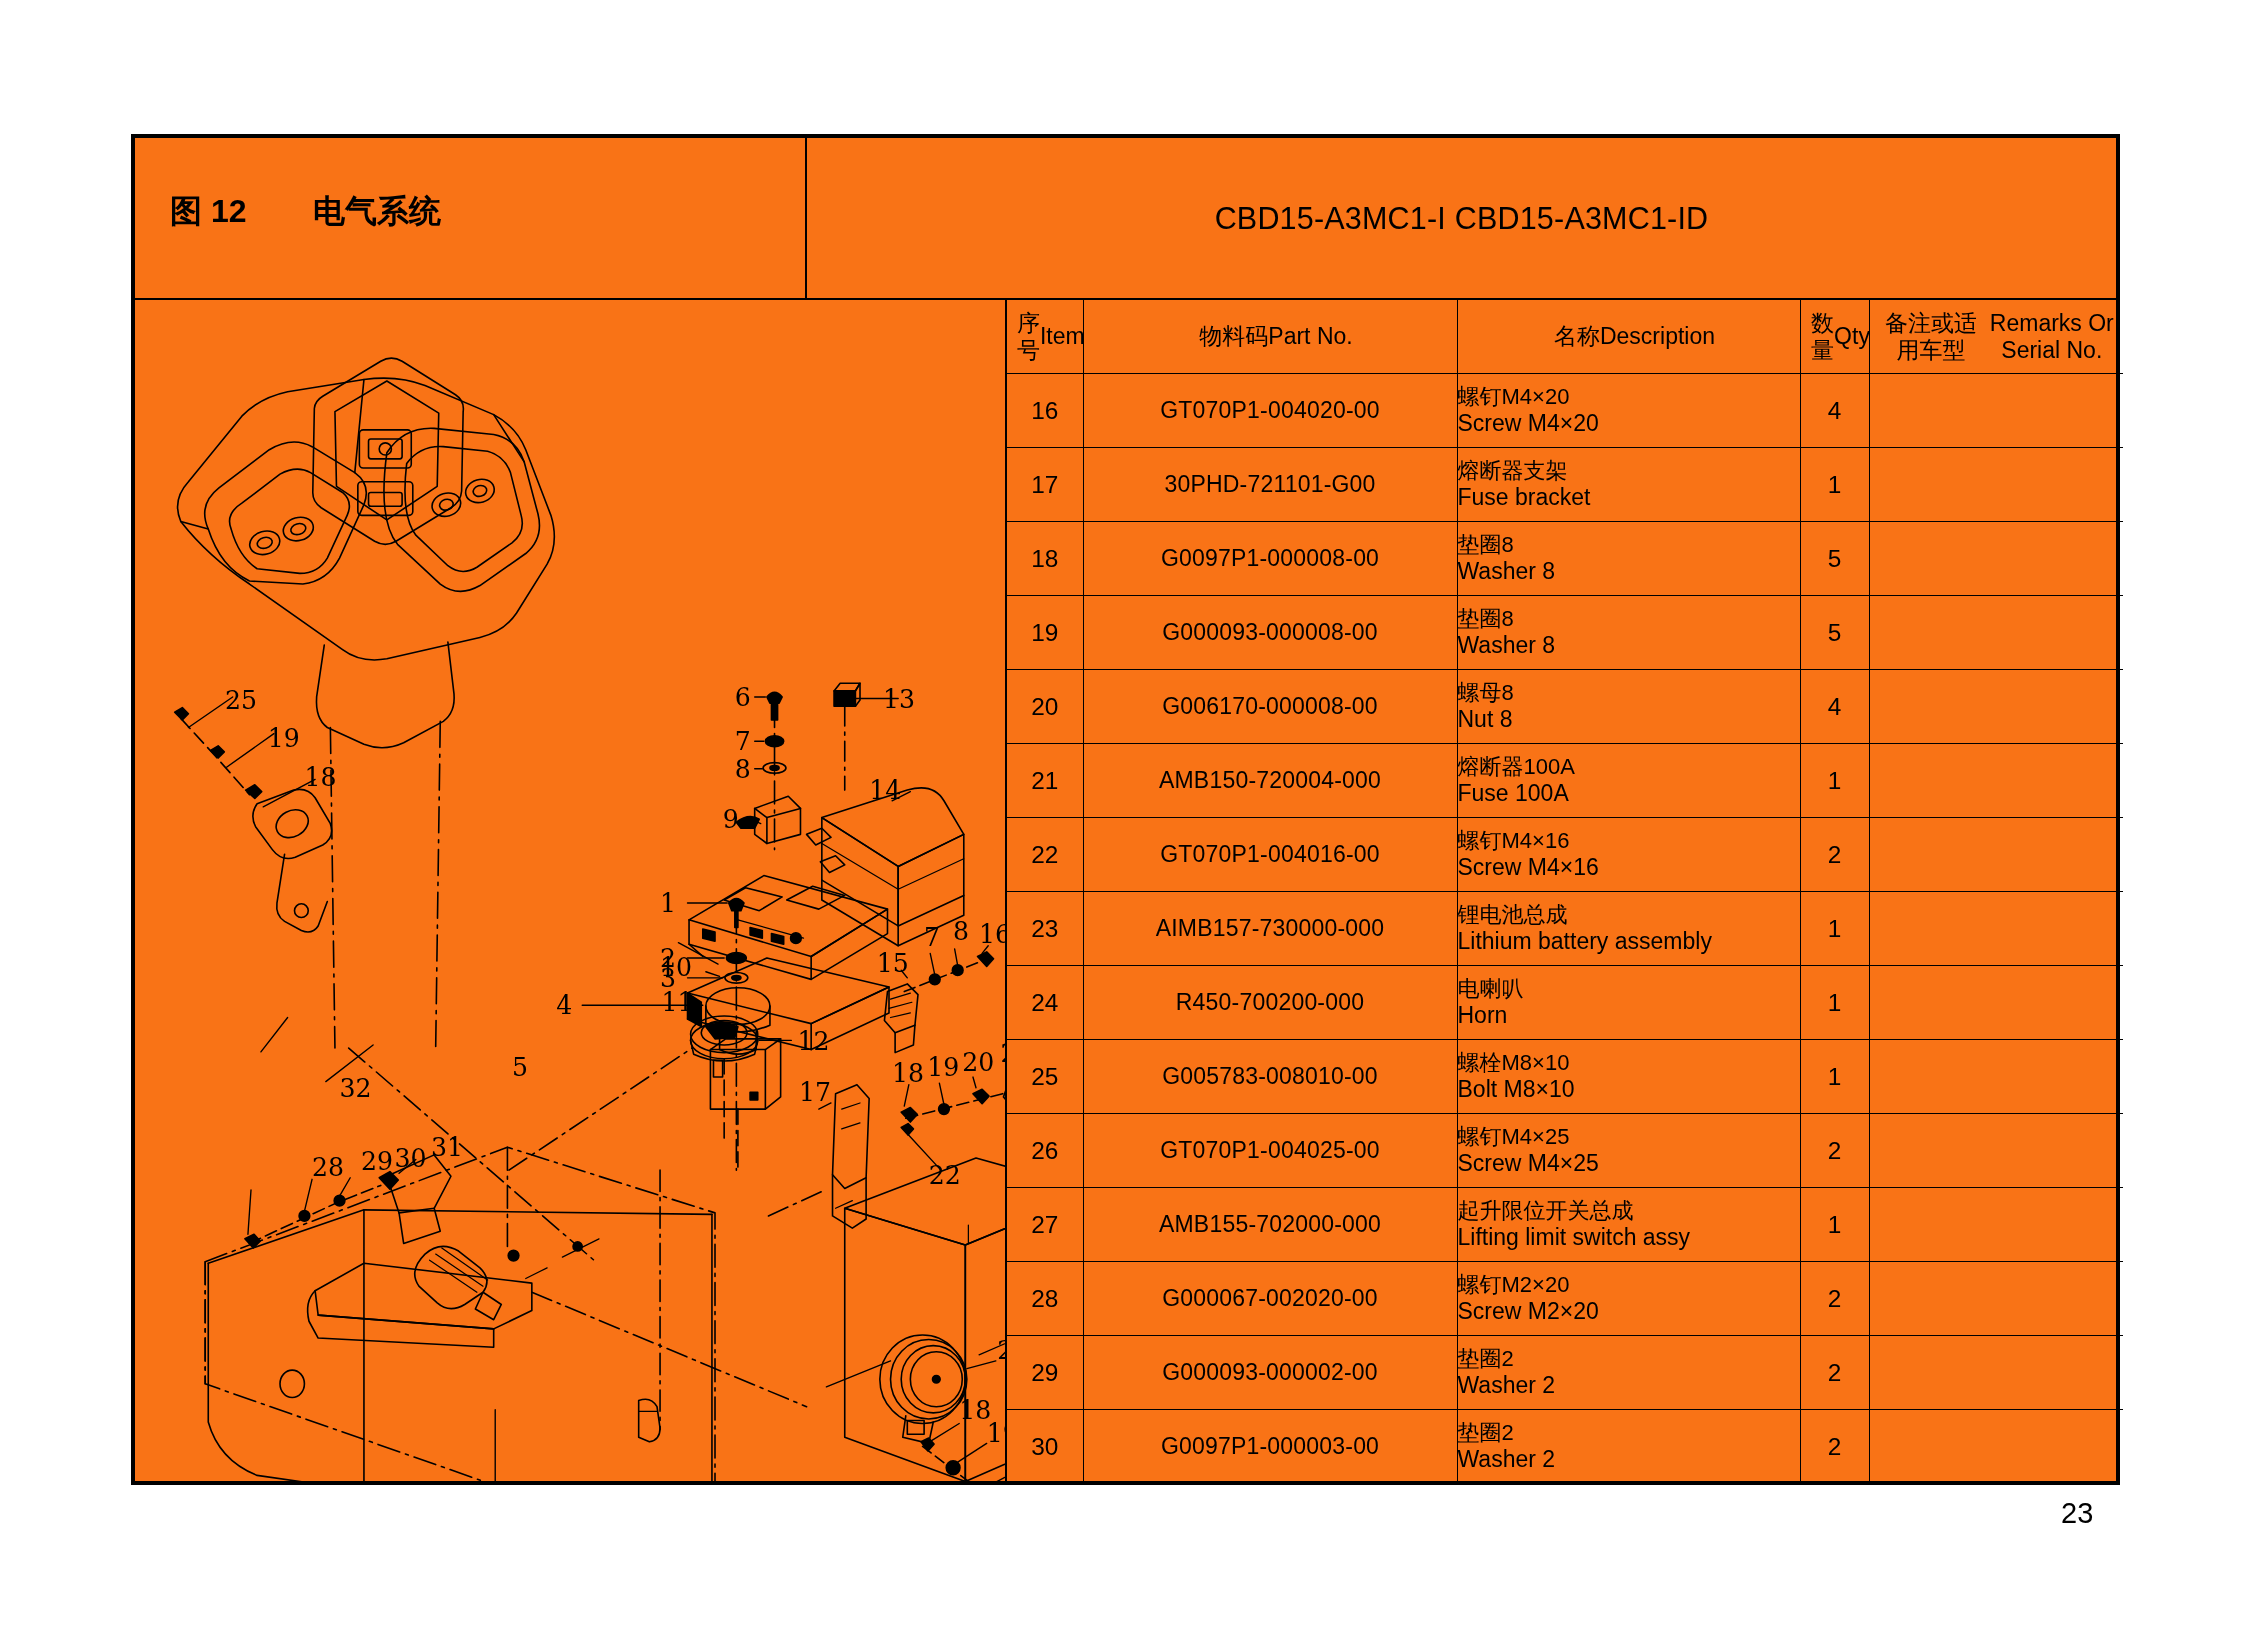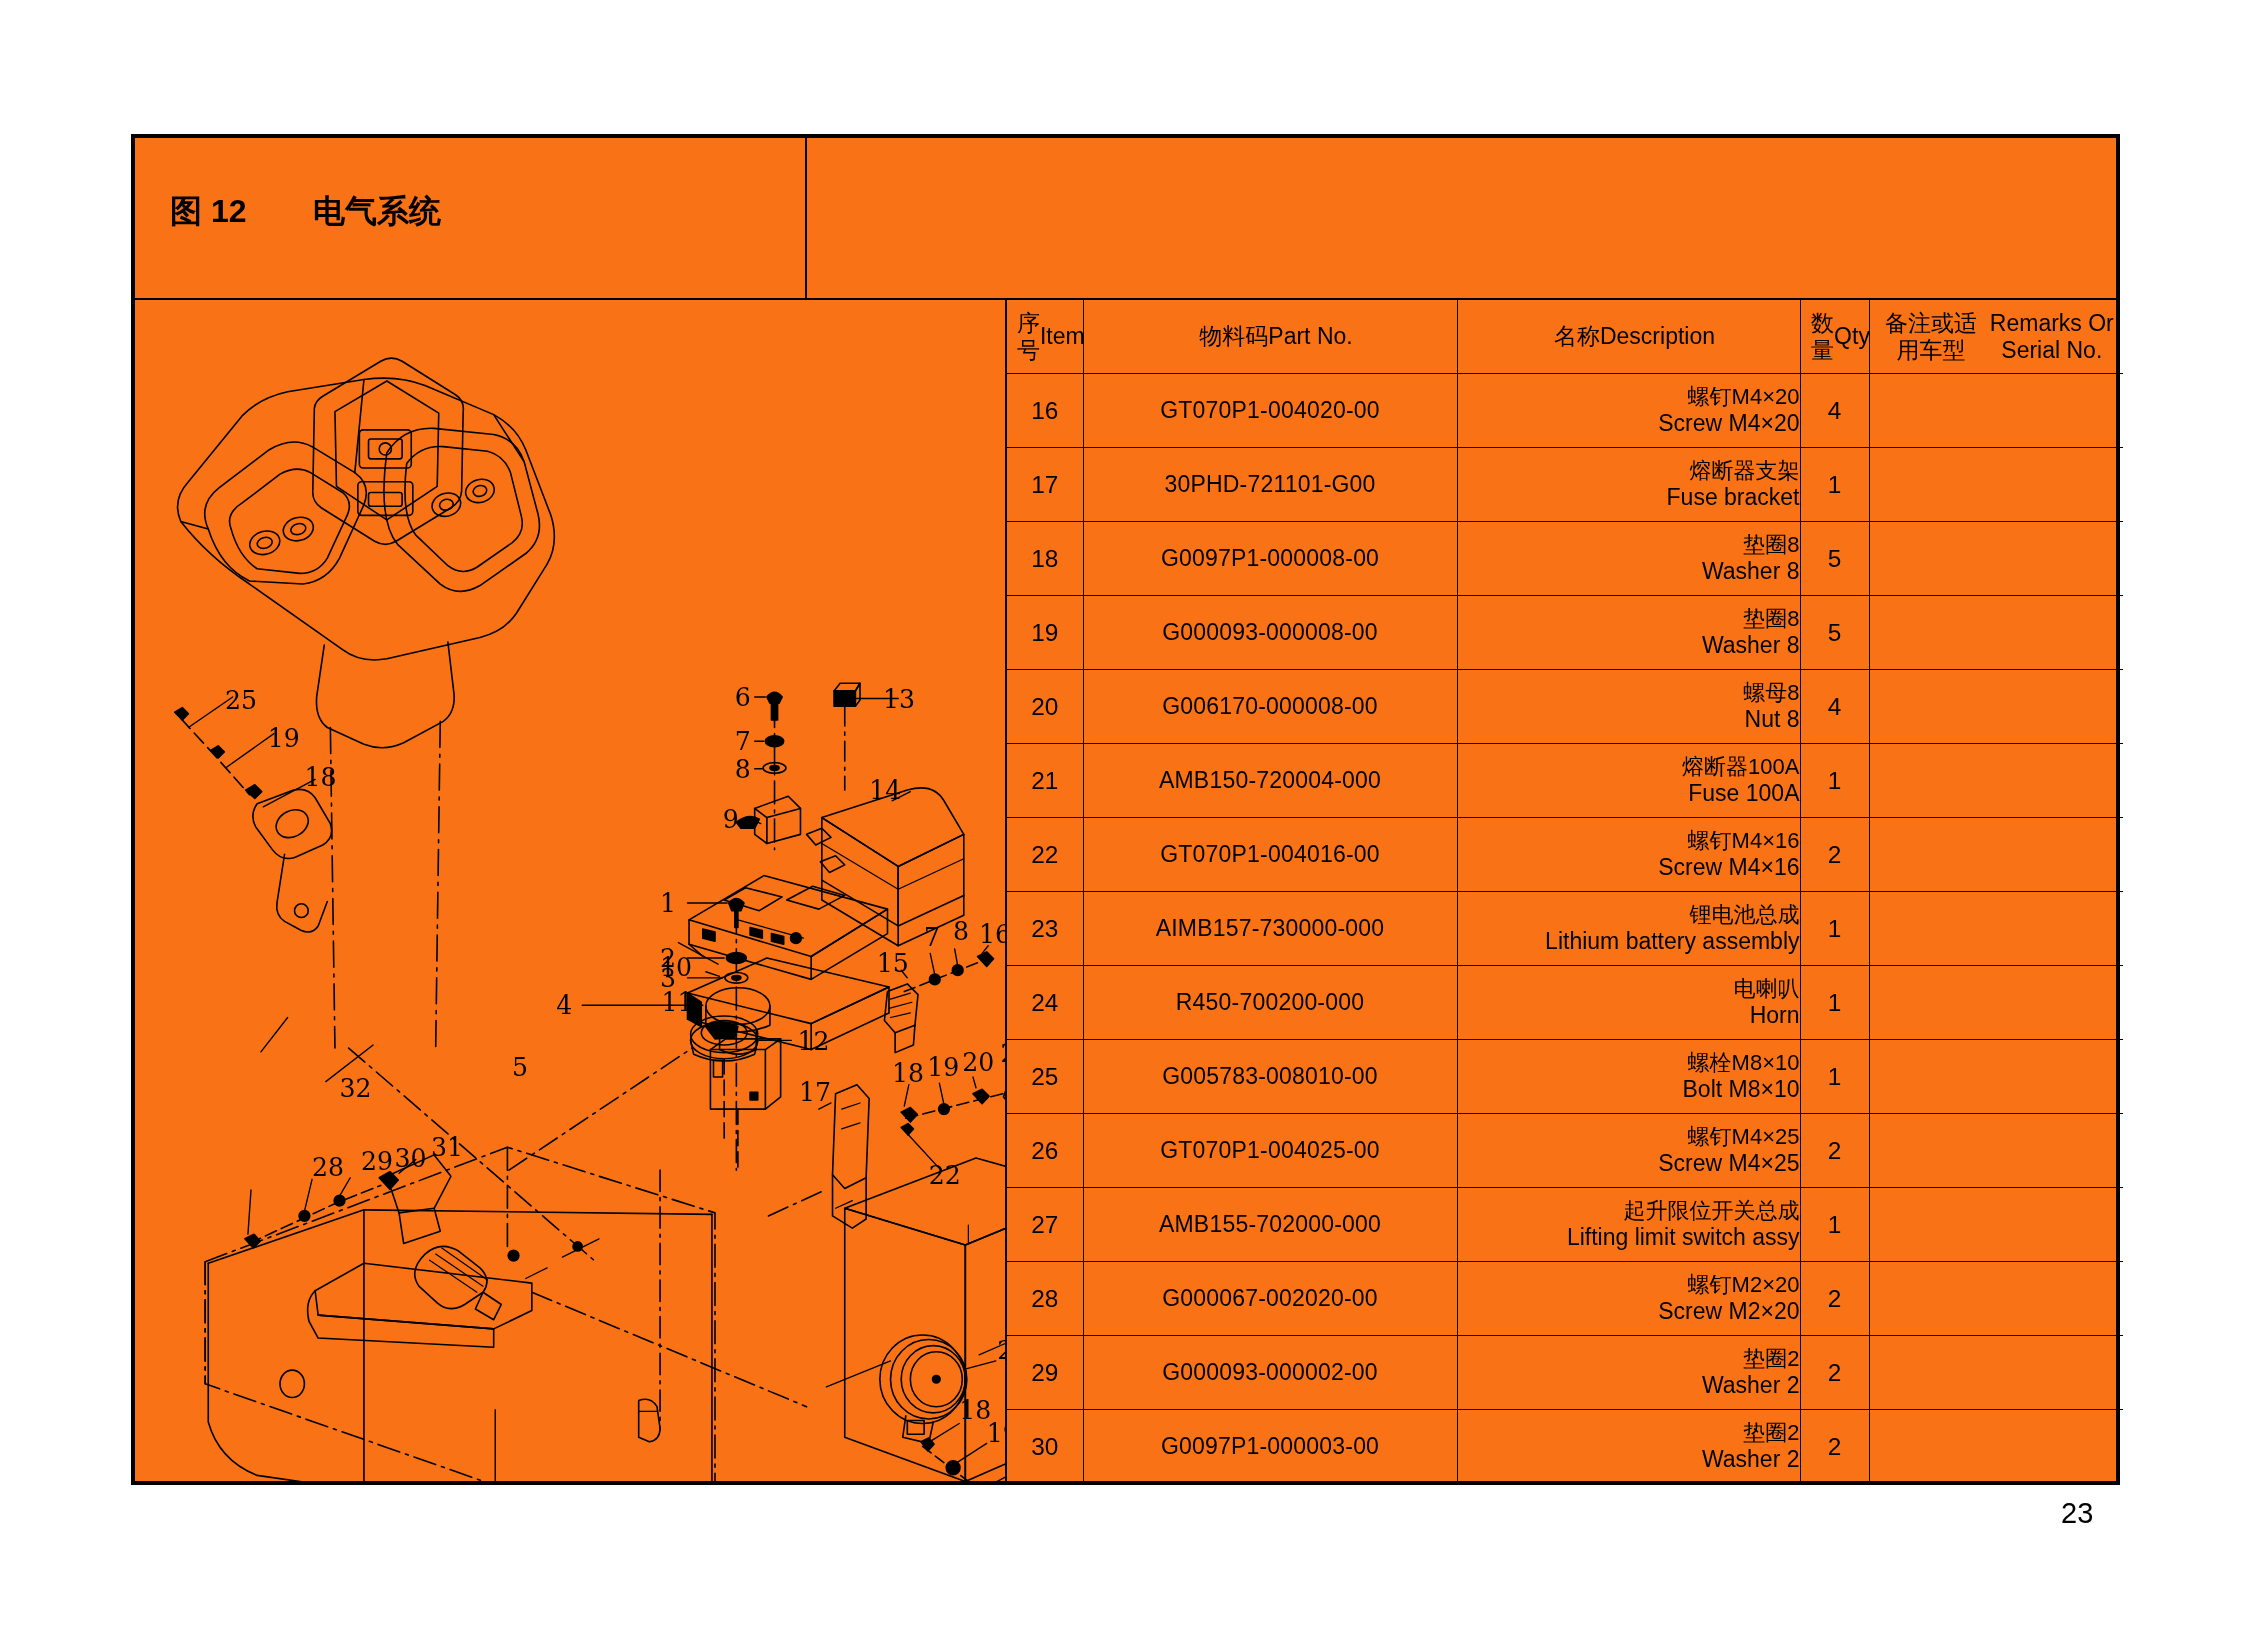--- a/index.html
+++ b/index.html
@@ -167,21 +167,20 @@
   td.c-qty {
     text-align: center;
     font-size: 24.4px;
   }
   td.c-desc { padding-left: 10.7px; }
   .desc-stack {
     display: flex;
     flex-direction: column;
     justify-content: center;
     line-height: 1.2;
-    text-align: right;
   }
   .desc-cn { font-size: 22px; }
   .desc-en { font-size: 23px; }
   td.c-remark { }
 
   
   #page-number {
     position: absolute;
     left: 2061px;
     top: 1497px;
@@ -204,20 +203,23 @@
 
     <div id="header-band">
 
       <div id="title-cell">
         <div class="title-line cn">
           <span class="tl-a">图 12</span>
           <span class="tl-b">电气系统</span>
         </div>
       </div>
 
+      <div id="model-cell">
+        <span id="model-text">CBD15-A3MC1-I CBD15-A3MC1-ID</span>
+      </div>
 
     </div>
 
     <div id="body-band">
 
       <div id="drawing-pane">
         <svg width="870" height="1187" viewBox="0 0 1140 1555" xmlns="http://www.w3.org/2000/svg">
           <g fill="none" stroke="#000" stroke-width="2.1" stroke-linejoin="round" stroke-linecap="round">
 
             <g>

